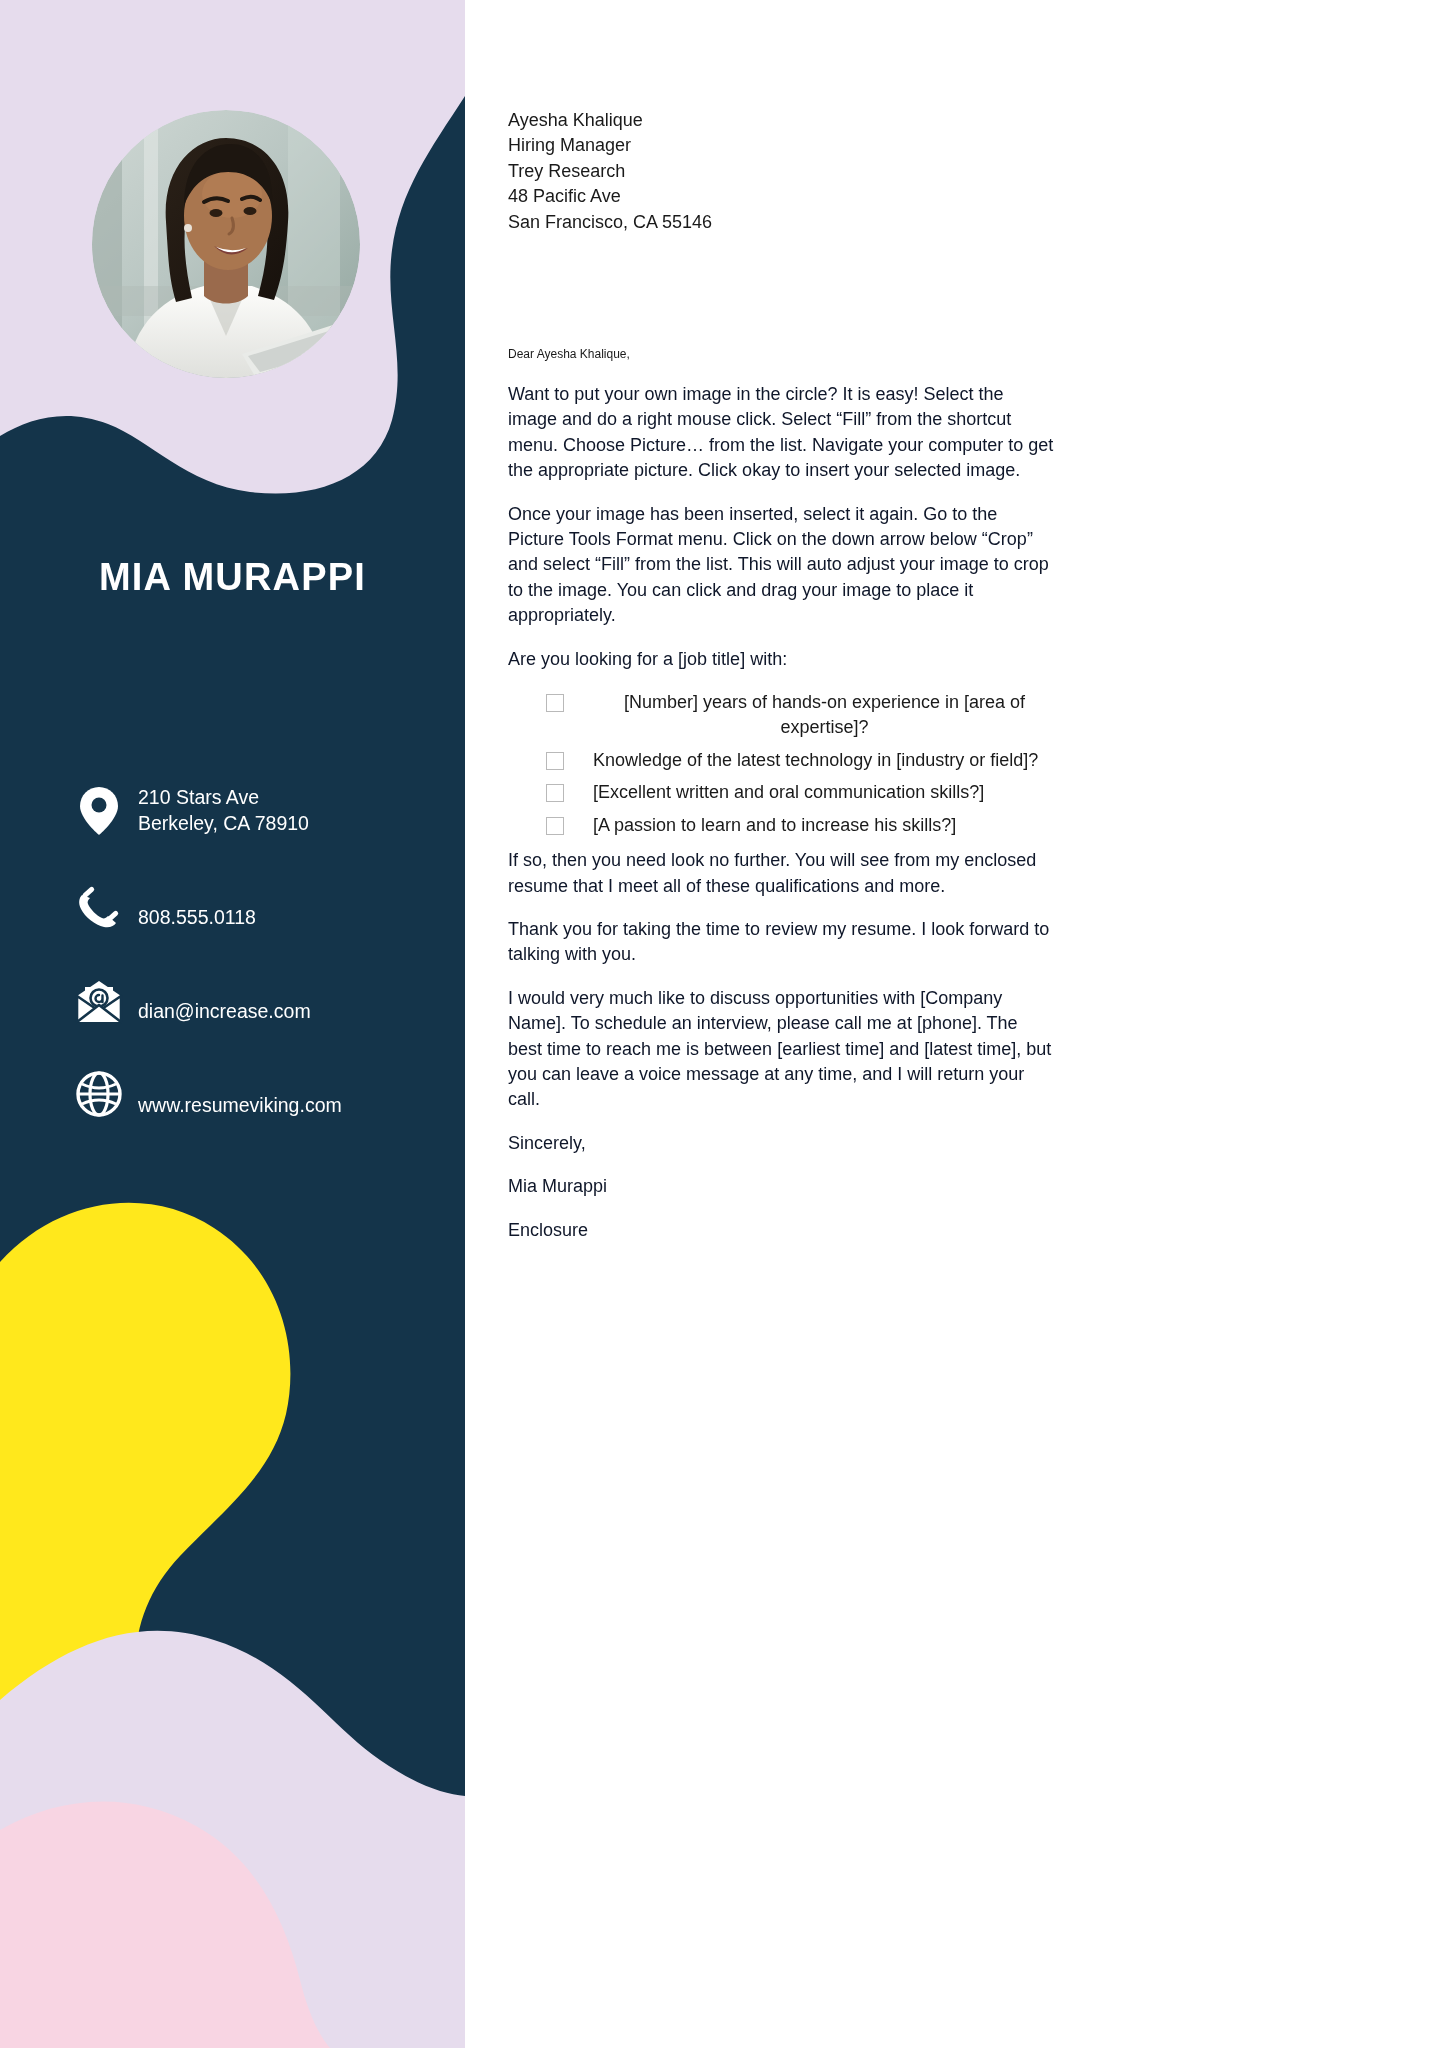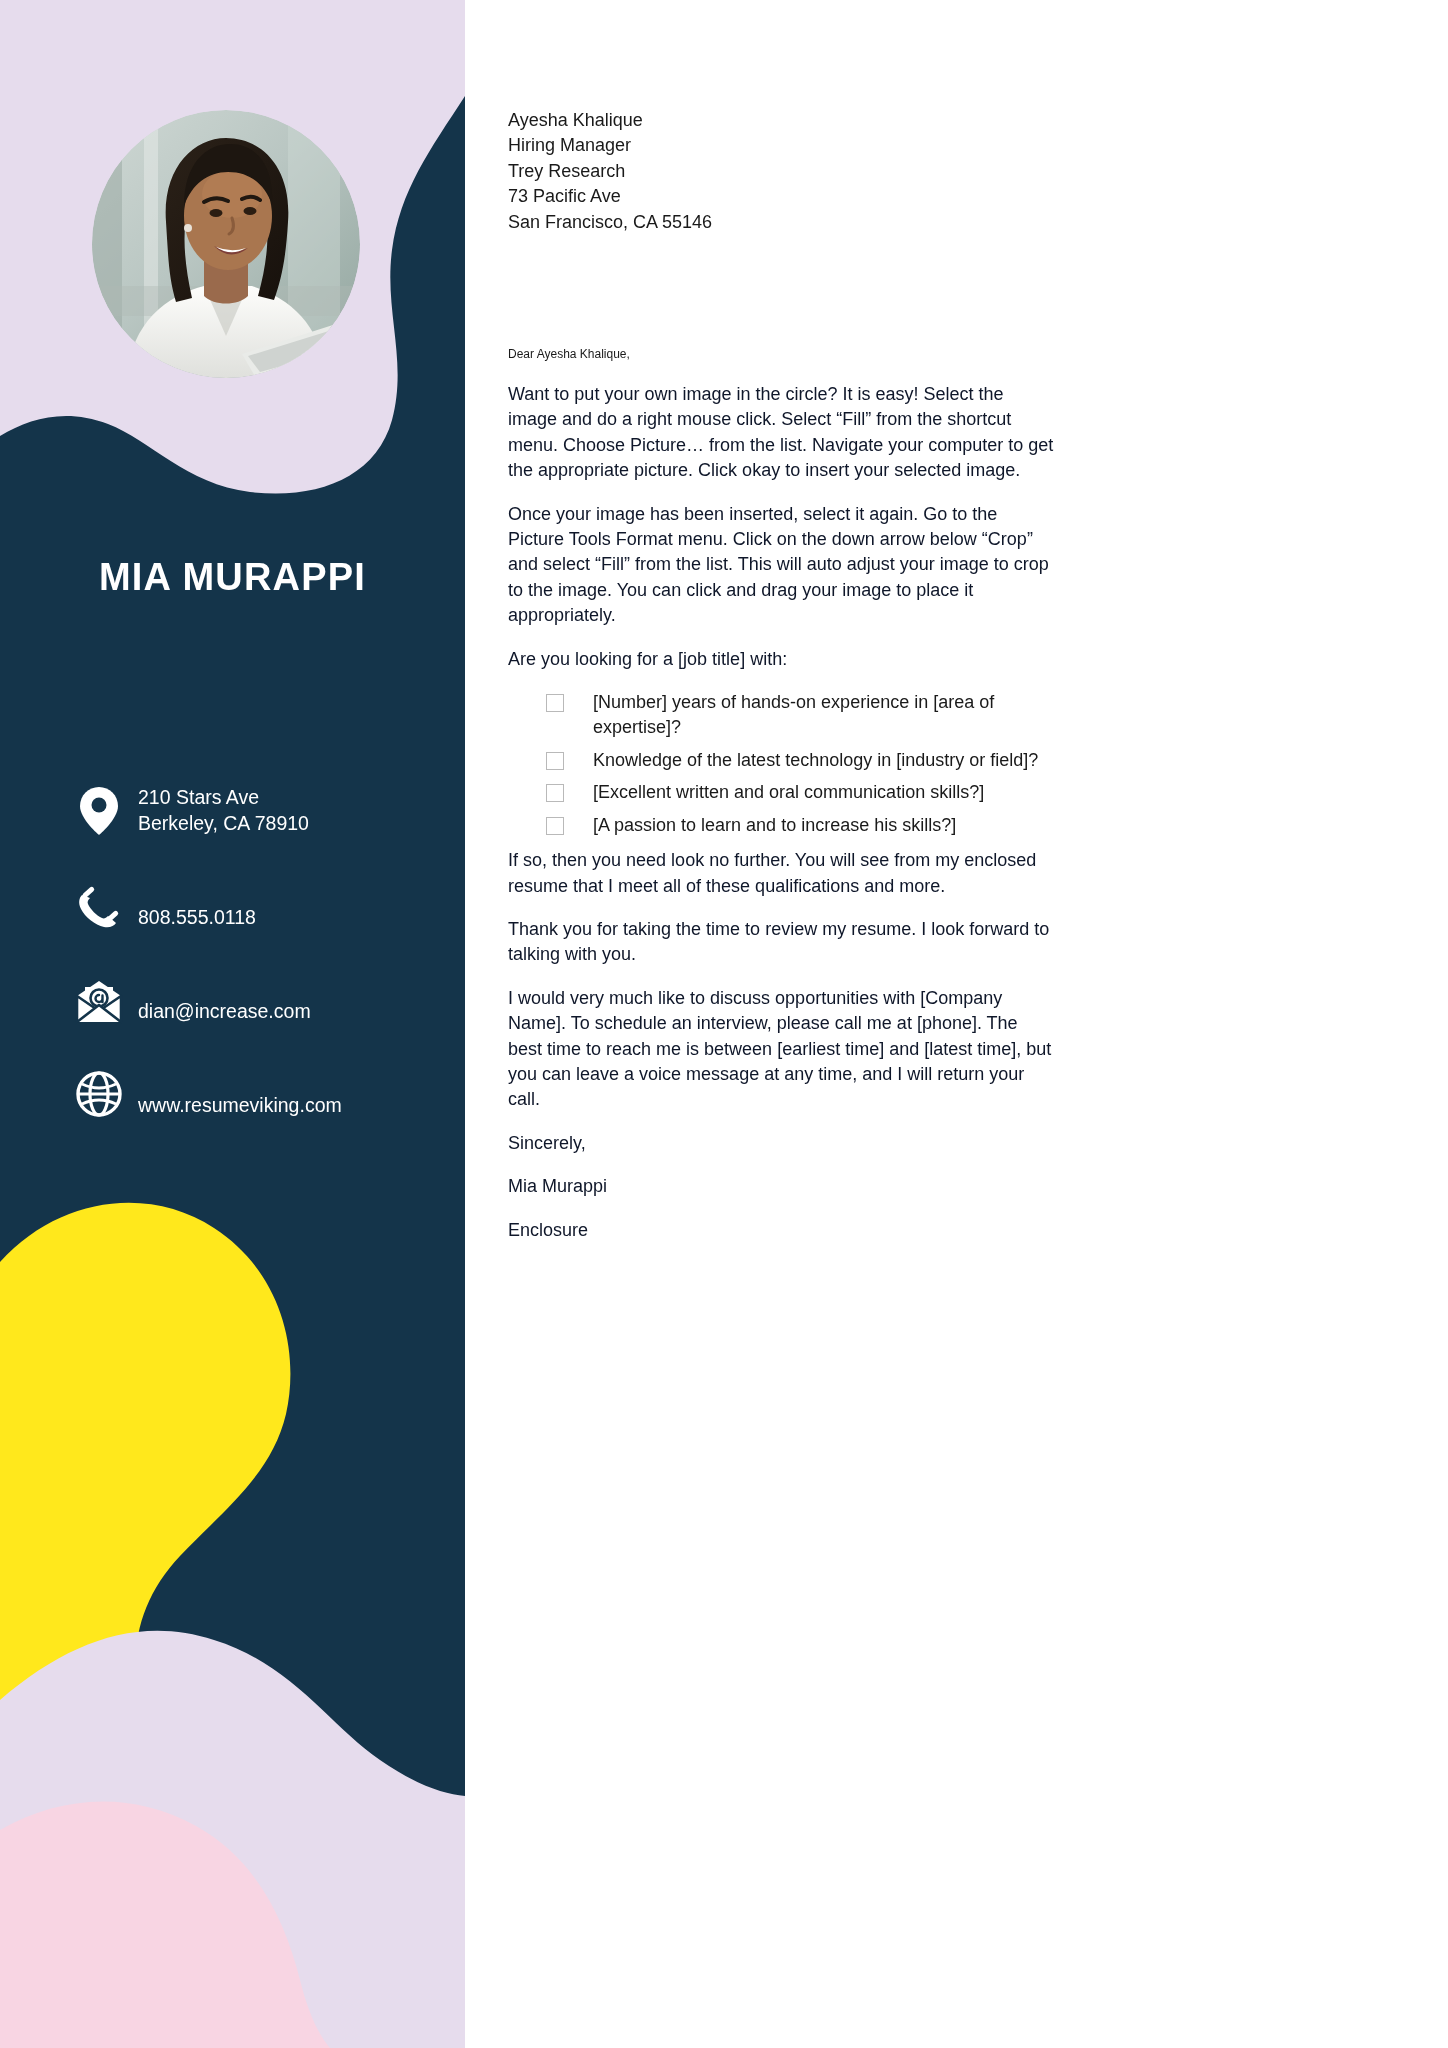--- a/index.html
+++ b/index.html
@@ -41,21 +41,21 @@
   .addr-block { color:#1a1a1a; font-size:18px; line-height:25.4px; }
   .addr-block div { white-space:nowrap; }
 
   #salutation { position:absolute; left:43px; top:342px; width:600px;
     color:#1a1a1a; font-size:12px; line-height:25.4px; }
 
   #body { position:absolute; left:43px; top:382px; width:548px; }
   .para { color:#0f172a; font-size:18px; line-height:25.4px; margin-bottom:18px; text-align:left; }
 
   #checklist { margin:4px 0 10px 0; }
-  .check-item { display:flex; align-items:flex-start; margin-bottom:7px; }
+  .check-item { display:flex; align-items:flex-start; margin-bottom:7px;text-align:center; }
   .check-box { flex:0 0 auto; width:18px; height:18px; border:1.4px solid #b9b9b9;
     margin:4px 0 0 38px; background:#fff; }
   .check-label { padding-left:29px; color:#1a1a1a; font-size:18px; line-height:25.4px; }
 </style>
 </head>
 <body>
 
 <div id="sidebar">
 
   <svg class="blob-svg" viewBox="0 0 465 2048" preserveAspectRatio="none">
@@ -217,21 +217,21 @@
   </div>
 </div>
 
 <div id="letter">
 
   <div id="letter-inner">
     <div class="addr-block">
       <div>Ayesha Khalique</div>
       <div>Hiring Manager</div>
       <div>Trey Research</div>
-      <div>73 Pacific Ave</div>
+      <div>48 Pacific Ave</div>
       <div>San Francisco, CA 55146</div>
     </div>
   </div>
 
   <div id="salutation">Dear Ayesha Khalique,</div>
 
   <div id="body">
     <p class="para">Want to put your own image in the circle? It is easy! Select the image and do a right mouse click. Select “Fill” from the shortcut menu. Choose Picture… from the list. Navigate your computer to get the appropriate picture. Click okay to insert your selected image.</p>
     <p class="para">Once your image has been inserted, select it again. Go to the Picture Tools Format menu. Click on the down arrow below “Crop” and select “Fill” from the list. This will auto adjust your image to crop to the image. You can click and drag your image to place it appropriately.</p>
     <p class="para">Are you looking for a [job title] with:</p>

